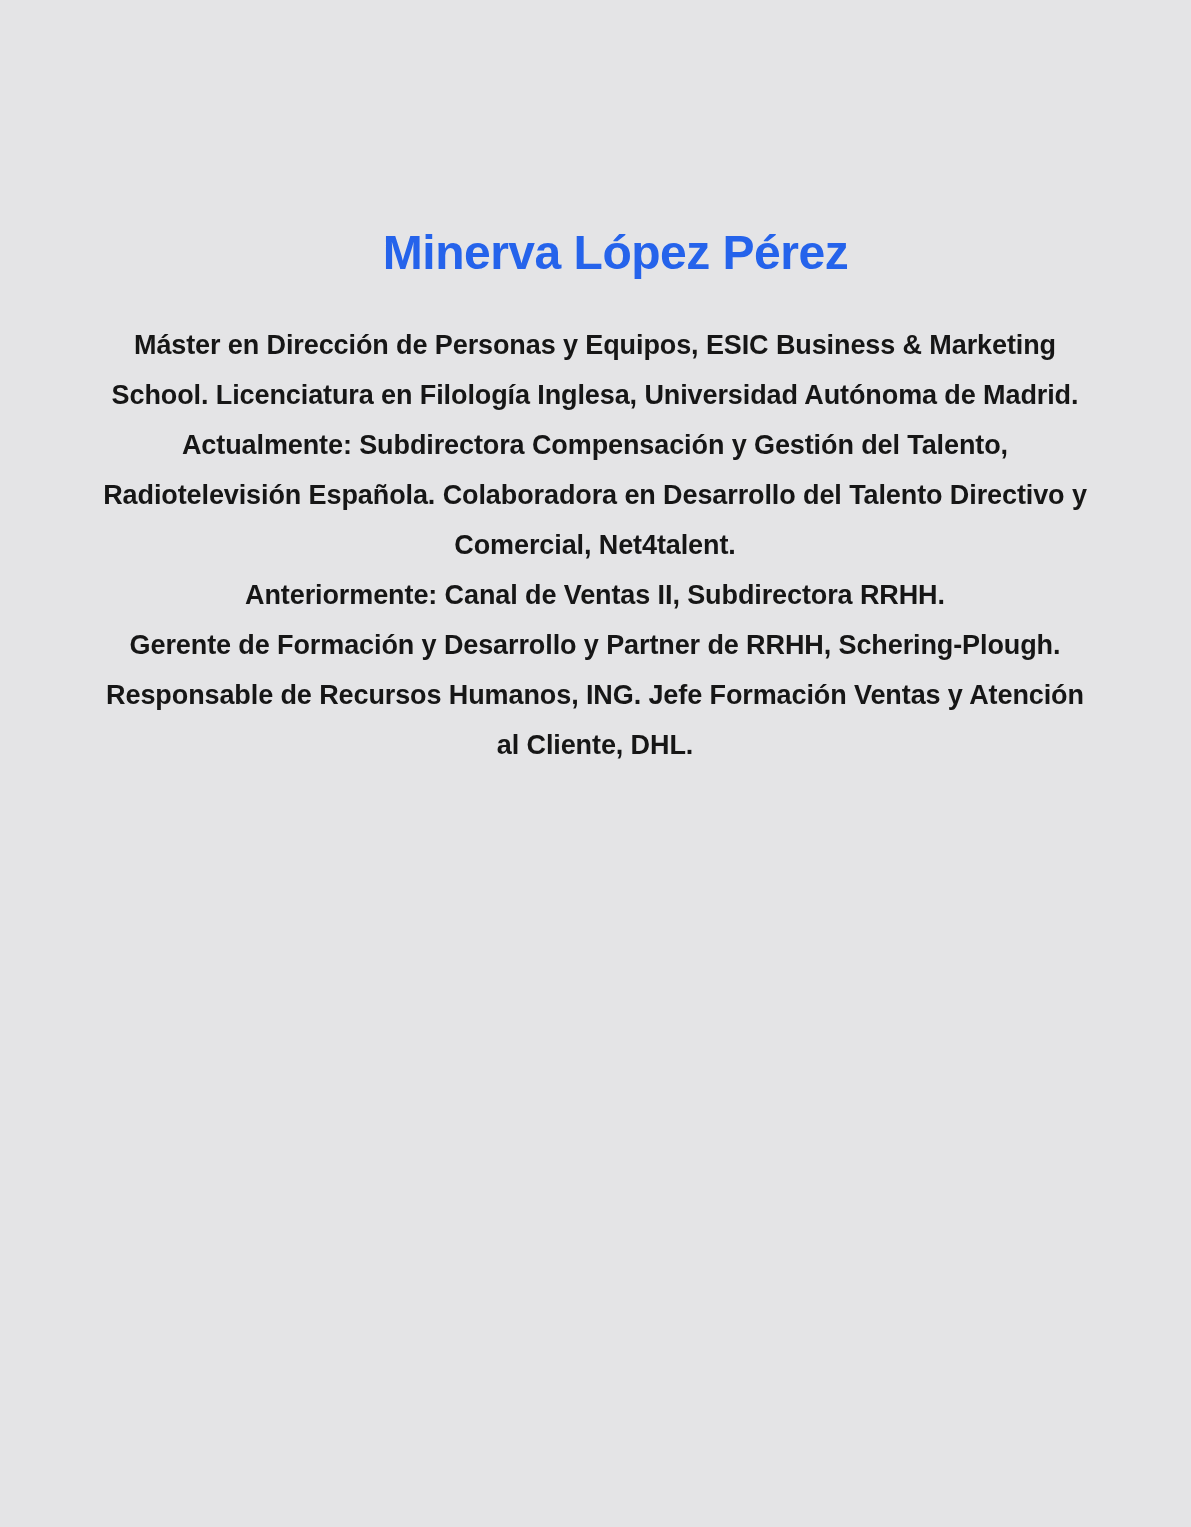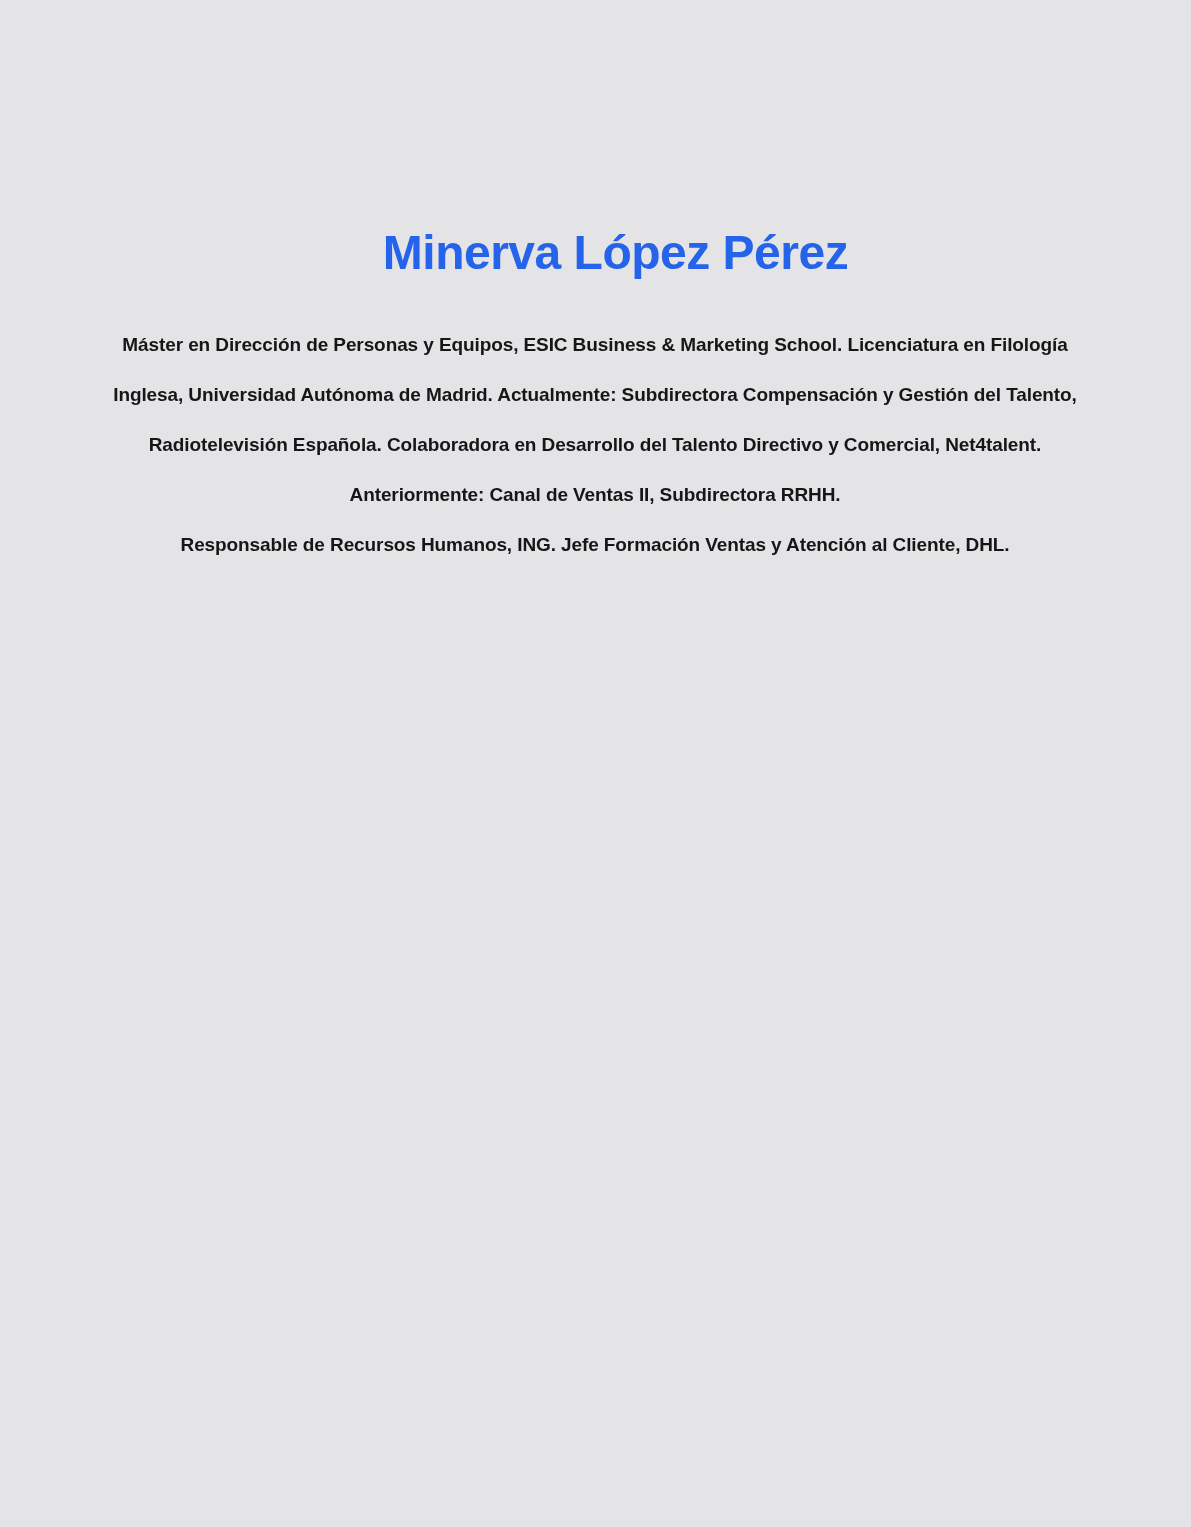--- a/index.html
+++ b/index.html
@@ -31,36 +31,37 @@
     color: #2563eb;
     line-height: 1.2;
     padding-left: 20px;
   }
   .bio {
     position: absolute;
     top: 320px;
     left: 95px;
     width: 1000px;
     text-align: center;
-    font-size: 19px;
+    font-size: 27px;
     font-weight: bold;
     color: #161616;
     line-height: 50px;
     letter-spacing: -0.1px;
   }
   .bio p {
     margin: 0;
   }
 </style>
 </head>
 <body>
 
 <div class="page">
 
   <h1 class="title">Minerva López Pérez</h1>
 
   <div class="bio">
     <p>Máster en Dirección de Personas y Equipos, ESIC Business &amp; Marketing School. Licenciatura en Filología Inglesa, Universidad Autónoma de Madrid. Actualmente: Subdirectora Compensación y Gestión del Talento, Radiotelevisión Española. Colaboradora en Desarrollo del Talento Directivo y Comercial, Net4talent.</p>
     <p>Anteriormente: Canal de Ventas II, Subdirectora RRHH.</p>
+    <p>Gerente de Formación y Desarrollo y Partner de RRHH, Schering-Plough.</p>
     <p>Responsable de Recursos Humanos, ING. Jefe Formación Ventas y Atención al Cliente, DHL.</p>
   </div>
 
 </div>
 
 </body></html>

